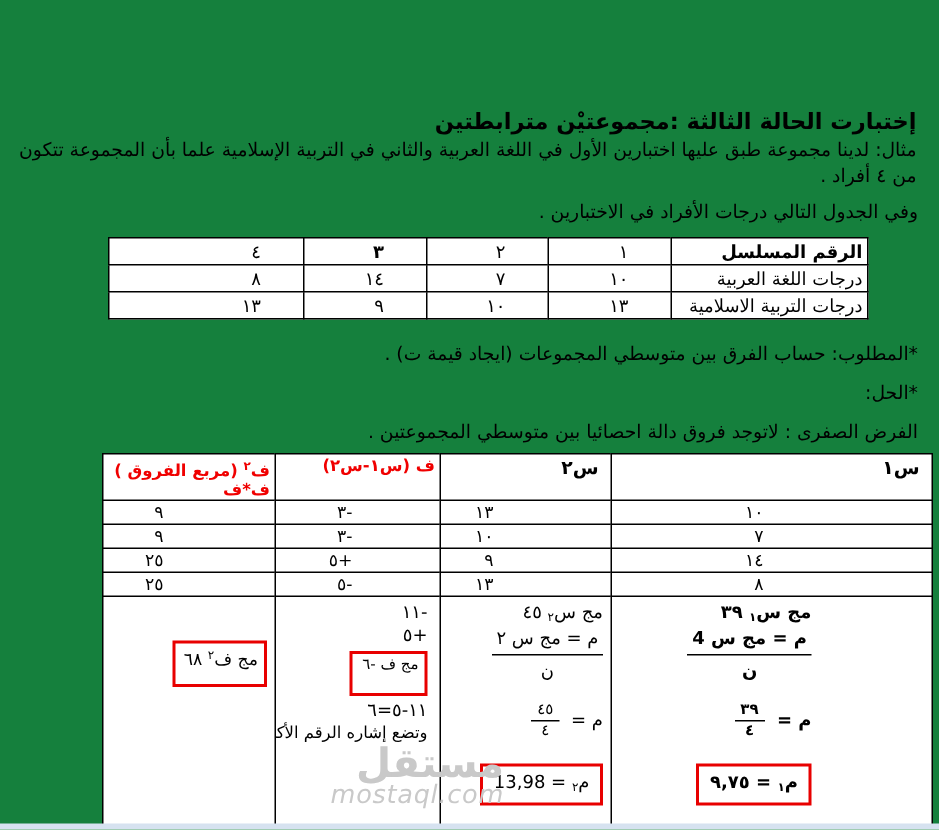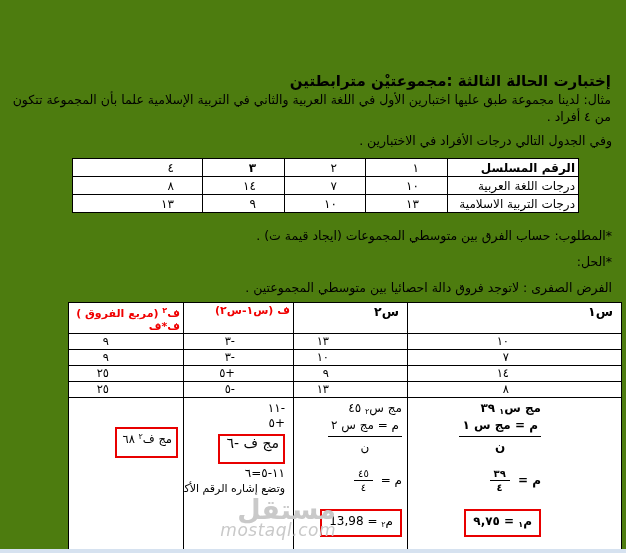--- a/index.html
+++ b/index.html
@@ -1,17 +1,17 @@
 <!DOCTYPE html>
 <html dir="rtl" lang="ar"><head>
 <meta charset="utf-8">
 <style>
   html,body{margin:0;padding:0;background:#fff;}
   .page{
-    position:relative;width:626px;height:553px;background:#4d7c0f;
+    position:relative;width:626px;height:553px;background:#15803d;
     font-family:"DejaVu Sans",sans-serif;direction:rtl;color:#000;overflow:hidden;
   }
   .abs{position:absolute;}
   .title{top:62px;right:15px;font-size:15px;font-weight:bold;letter-spacing:0;}
   .para{top:92px;right:15px;left:12px;font-size:12.5px;line-height:16.5px;text-align:right;}
   .line{font-size:12.5px;text-align:right;}
   .intro{top:133px;right:14px;}
   .required{top:228px;right:14px;}
   .solution{top:254px;right:14px;}
   .hypothesis{top:280px;right:14px;}
@@ -52,21 +52,21 @@
   .calc-s1{margin-left:12px;}
   .calc-s2{margin-left:4px;}
   .vfrac{display:inline-block;vertical-align:middle;margin-right:4px;text-align:center;}
   .vf-num{display:block;font-size:10px;line-height:11px;border-bottom:1px solid #000;padding:0 4px 1px;}
   .vf-den{display:block;font-size:10px;line-height:11px;padding-top:1px;}
 
   .rbox{display:inline-block;border:2px solid #e80000;background:#fff;}
   .result{margin-top:11px;padding:3px 7px;font-size:12px;white-space:nowrap;}
   .res-s1{margin-left:24px;}
   .res-s2{margin-left:0;}
-  .fbox{margin:3px 0 2px;padding:0 4px 11px 6px;font-size:14px;white-space:nowrap;}
+  .fbox{margin:3px 0 2px;padding:0 4px 11px 6px;font-size:10px;white-space:nowrap;}
   .f2box{margin-top:26px;padding:0 4px 9px 6px;font-size:11.5px;white-space:nowrap;}
   .fline{height:15px;white-space:nowrap;}
   .note{font-size:11px;white-space:nowrap;}
 
   .sub{font-size:8px;vertical-align:-2px;}
   .sup{font-size:8px;vertical-align:4px;}
 
   .watermark{left:218px;top:496px;width:118px;text-align:right;color:#c9c9c9;z-index:6;pointer-events:none;}
   .wm-name{font-size:27px;line-height:28px;font-weight:bold;}
   .wm-domain{font-size:17px;line-height:13px;letter-spacing:0.5px;font-style:italic;}
@@ -161,21 +161,21 @@
     <tr class="datarow">
       <td class="c-s1">٨</td>
       <td class="c-s2">١٣</td>
       <td class="c-f">-٥</td>
       <td class="c-f2">٢٥</td>
     </tr>
     <tr class="sumrow">
       <td class="sum-s1">
         <div class="sline"><span>مج س</span><span class="sub">١</span><span> ٣٩</span></div>
         <div class="bigfrac">
-          <div class="bf-num">م = مج س ١</div>
+          <div class="bf-num">م = مج س 4</div>
           <div class="bf-den">ن</div>
         </div>
         <div class="calc calc-s1">
           <span>م =</span>
           <span class="vfrac"><span class="vf-num">٣٩</span><span class="vf-den">٤</span></span>
         </div>
         <div class="rbox result res-s1"><span>م</span><span class="sub">١</span><span> = ٩,٧٥</span></div>
       </td>
       <td class="sum-s2">
         <div class="sline"><span>مج س</span><span class="sub">٢</span><span> ٤٥</span></div>

